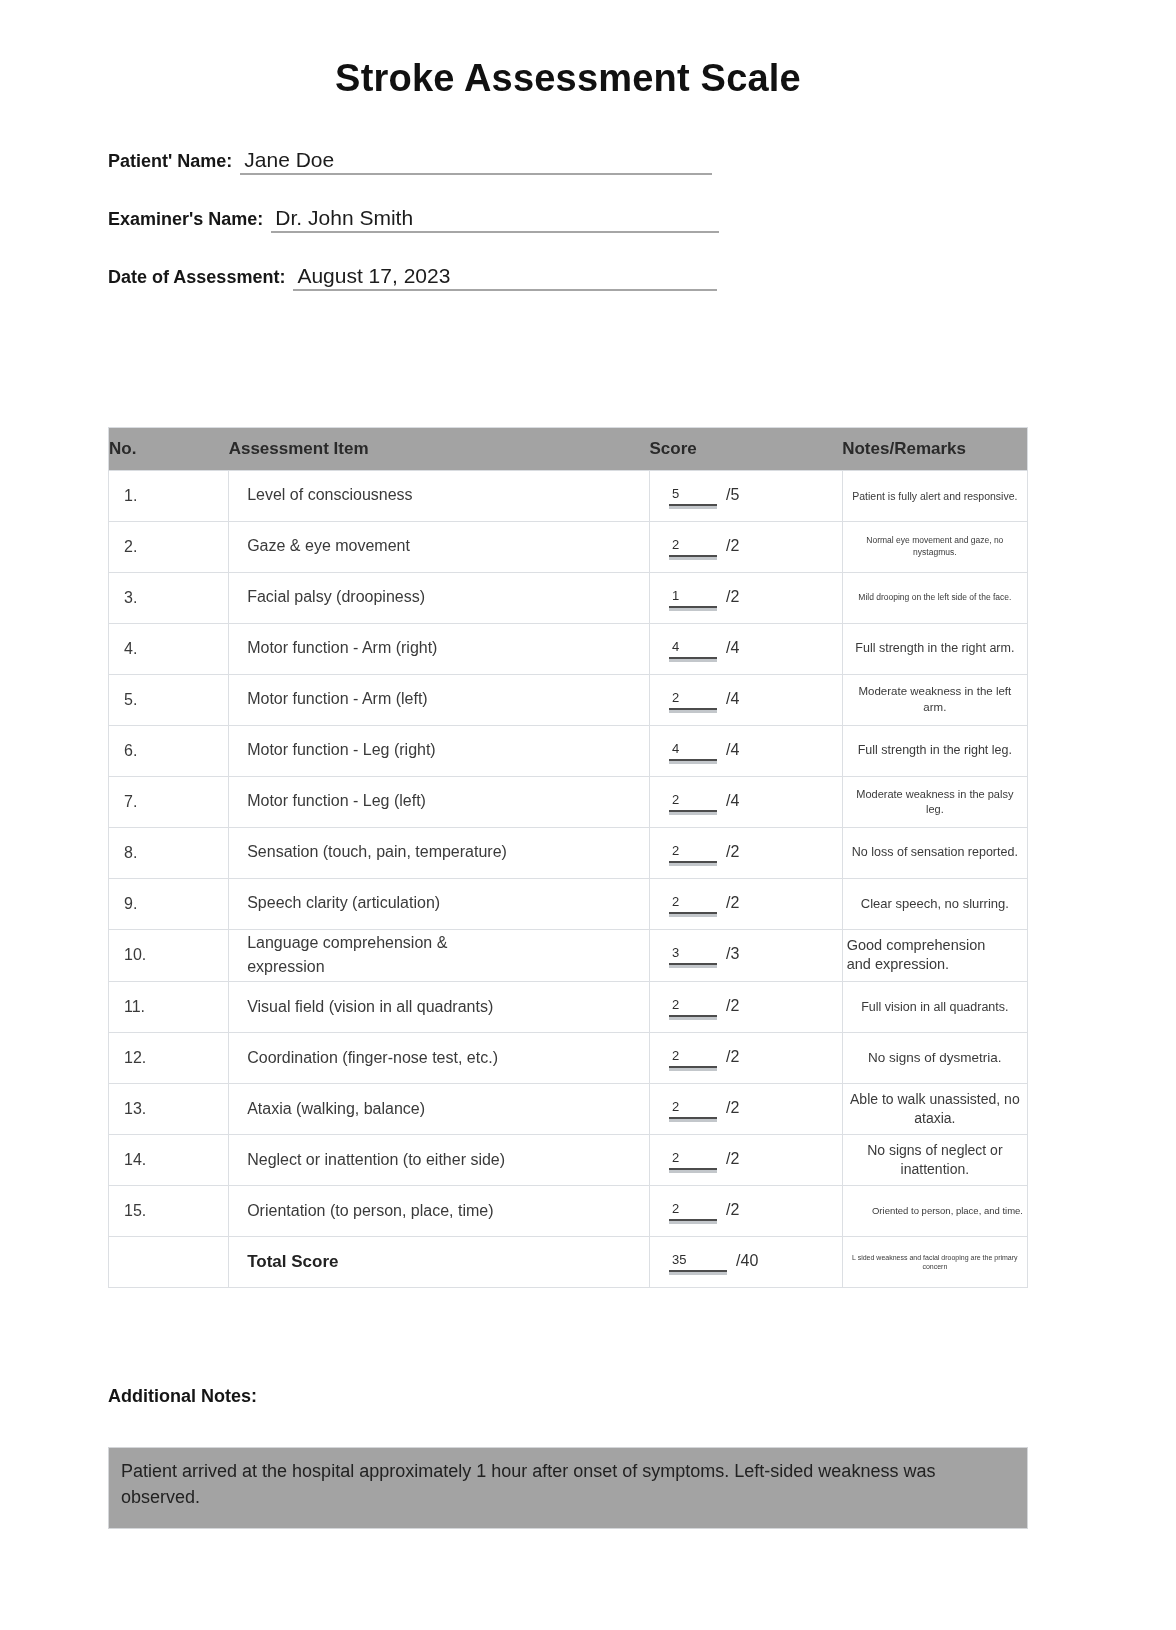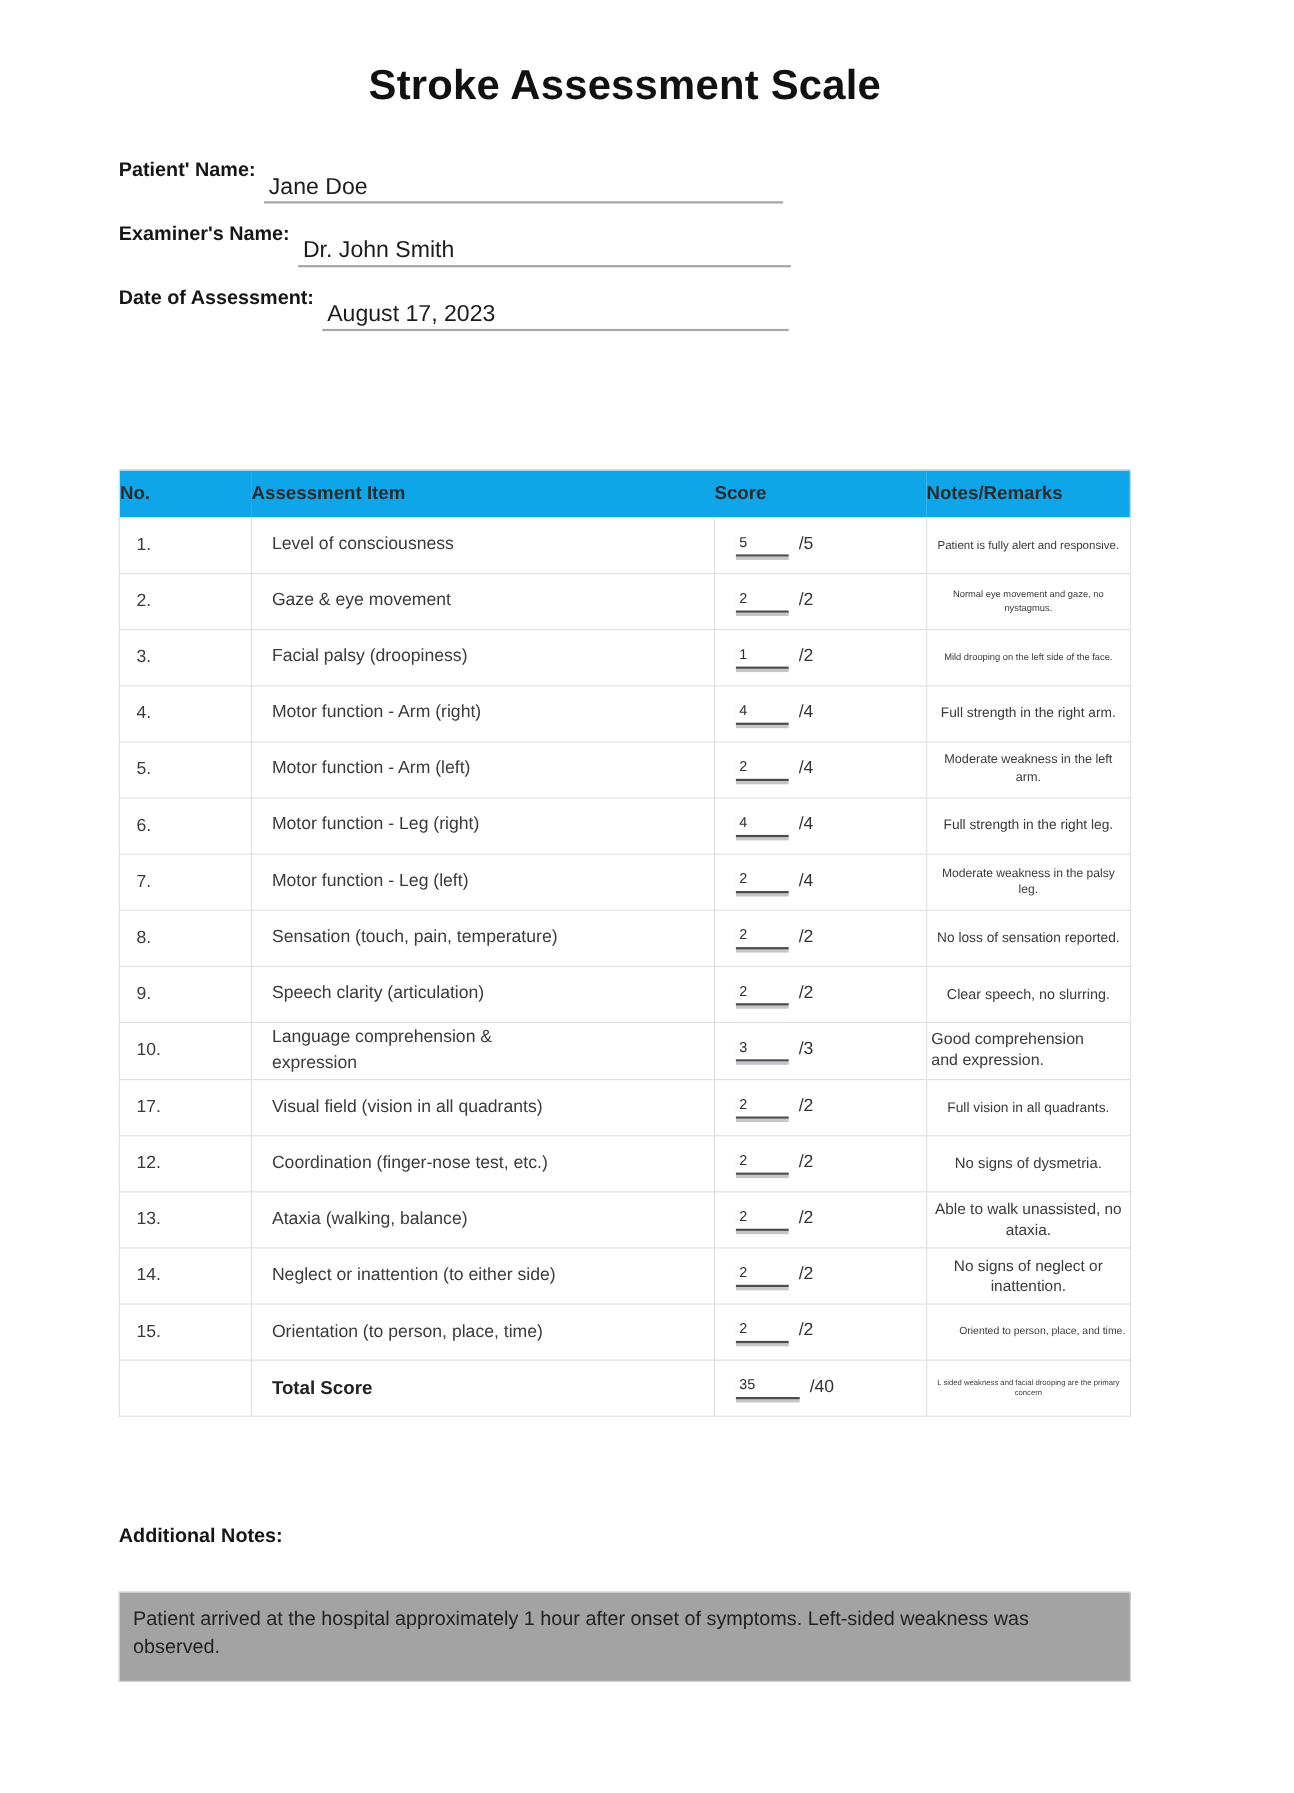--- a/index.html
+++ b/index.html
@@ -12,36 +12,36 @@
   .page { width: 920px; margin-left: 108px; padding-top: 56px; }
 
   
   .doc-title {
     font-size: 38px; font-weight: bold; text-align: center;
     margin: 0 0 36px 0; line-height: 1.2; color: #111;
     letter-spacing: 0.2px;
   }
 
   
-  .field-row { display: flex; align-items: center; margin-bottom: 21px; height: 37px; }
+  .field-row { display: flex; align-items: flex-end; margin-bottom: 21px; height: 37px; }
   .field-label { font-size: 18px; font-weight: bold; margin-right: 8px; padding-bottom: 3px; white-space: nowrap; color: #161616; }
   .field-line { border-bottom: 2px solid #a6a6a6; padding: 0 0 1px 4px; margin-top: 31px; }
   .field-row:nth-child(1) .field-line { width: 468px; }
   .field-row:nth-child(2) .field-line { width: 444px; }
   .field-row:nth-child(3) .field-line { width: 420px; }
   .field-value { font-size: 21px; color: #1c1c1c; }
 
   
   table.assessment {
     width: 920px; margin-top: 136px;
     border-collapse: collapse;
     border: 1px solid #d9dce0;
   }
   table.assessment th {
-    background: #0ea5e9; font-size: 17px; font-weight: bold; color: #2a2a2a;
+    background: #a3a3a3; font-size: 17px; font-weight: bold; color: #2a2a2a;
     text-align: left; padding: 11px 0 11px 0; border: none; border-bottom: 1px solid #d9dce0;
   }
   th.h-no { width: 120px; padding-left: 15px; }
   th.h-item { width: 422px; padding-left: 18px; }
   th.h-score { width: 193px; padding-left: 19px; }
   th.h-note { width: 185px; text-align: center; }
   table.assessment td {
     border: 1px solid #dcdfe3; font-size: 16px; color: #3a3a3a;
     height: 46px; vertical-align: middle; background: #fff;
   }
@@ -186,21 +186,21 @@
       <td class="c-item">Language comprehension &amp;
 expression</td>
       <td class="c-score">
         <span class="score-blank"><span class="score-value">3</span></span><span class="score-max">/3</span>
       </td>
       <td class="c-note" style="font-size: 14.5px; text-align: left;">Good comprehension
 and expression.</td>
     </tr>
 
     <tr>
-      <td class="c-no">17.</td>
+      <td class="c-no">11.</td>
       <td class="c-item">Visual field (vision in all quadrants)</td>
       <td class="c-score">
         <span class="score-blank"><span class="score-value">2</span></span><span class="score-max">/2</span>
       </td>
       <td class="c-note" style="font-size: 12.5px;">Full vision in all quadrants.</td>
     </tr>
 
     <tr>
       <td class="c-no">12.</td>
       <td class="c-item">Coordination (finger-nose test, etc.)</td>

